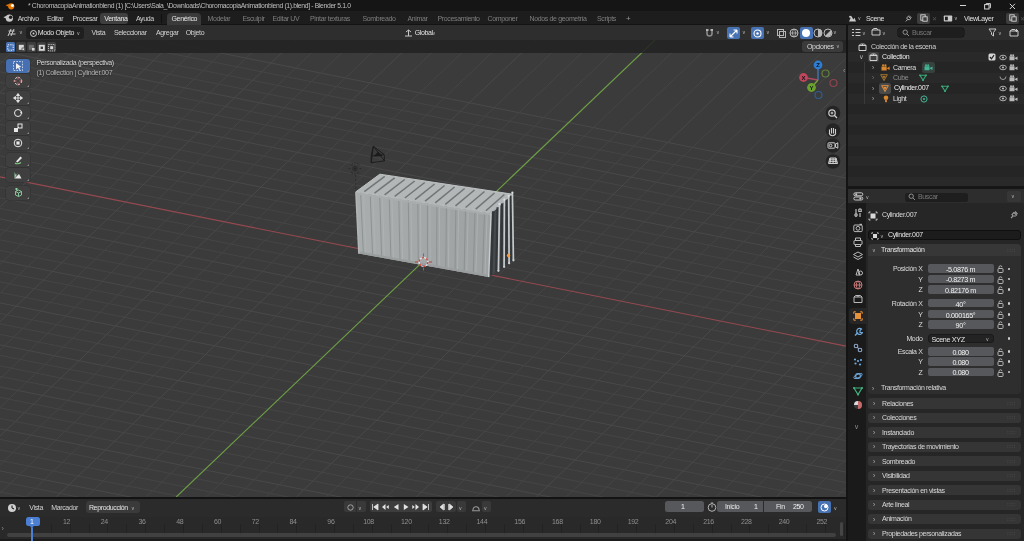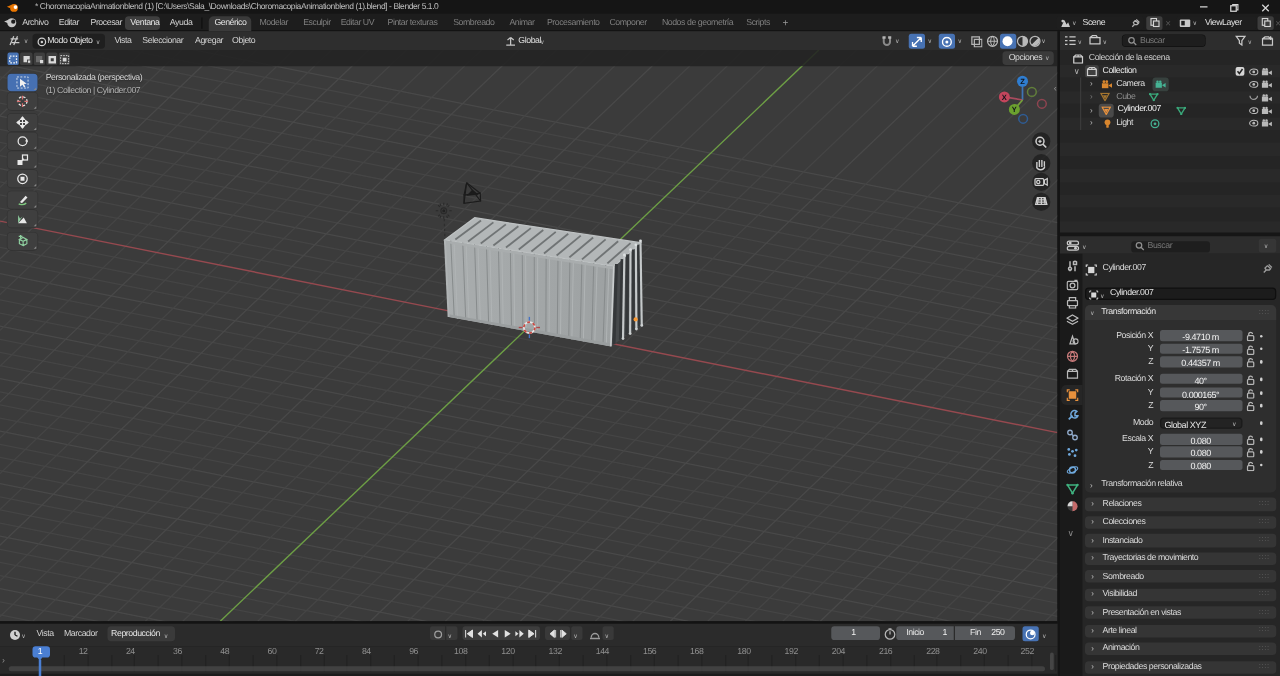--- a/index.html
+++ b/index.html
@@ -754,37 +754,37 @@
     </svg>
 <div class="txt" style="left:880px;top:232.5px;font-size:5px;color:#b0b0b0">∨</div>
 <div class="txt" style="left:888px;top:231px;color:#e5e5e5">Cylinder.007</div>
 <div class="abs" style="left:867.5px;top:244.4px;width:153.0px;height:12px;background:#373737;border-radius:4px 4px 0 0"></div>
 <div class="abs" style="left:867.5px;top:256.4px;width:153.0px;height:137.6px;background:#2e2e2e;border-radius:0 0 4px 4px"></div>
 <div class="txt" style="left:872px;top:246.5px;font-size:5px;color:#b0b0b0">∨</div>
 <div class="txt" style="left:881px;top:246.3px;color:#e4e4e4">Transformación</div>
 <div class="txt" style="left:1007px;top:246.5px;font-size:6px;color:#666;letter-spacing:0.5px">::::</div>
 <div class="txt" style="left:922.5px;top:265.3px;color:#dcdcdc;transform:translateX(-100%)">Posición X</div>
 <div class="abs" style="left:927.5px;top:264.3px;width:66px;height:8.6px;background:#56585b;border-radius:2px"></div>
-<div class="txt" style="left:960.5px;top:265.1px;font-size:7.2px;color:#f2f2f2;transform:translateX(-50%)">-9.4710 m</div>
+<div class="txt" style="left:960.5px;top:265.1px;font-size:7.2px;color:#f2f2f2;transform:translateX(-50%)">-5.0876 m</div>
 <svg class="abs" style="left:997px;top:265.3px" width="7" height="8">
       <rect x="1" y="3.5" width="5" height="4" rx="0.8" fill="none" stroke="#b5b5b5" stroke-width="1"></rect>
       <path d="M2 3.5 v-1 a1.5 1.5 0 0 1 3 -0.3" fill="none" stroke="#b5b5b5" stroke-width="1"></path>
     </svg>
 <div class="abs" style="left:1007.5px;top:267.5px;width:2.6px;height:2.6px;border-radius:50%;background:#cfcfcf"></div>
 <div class="txt" style="left:922.5px;top:275.6px;color:#dcdcdc;transform:translateX(-100%)">Y</div>
 <div class="abs" style="left:927.5px;top:274.6px;width:66px;height:8.6px;background:#56585b;border-radius:2px"></div>
-<div class="txt" style="left:960.5px;top:275.40000000000003px;font-size:7.2px;color:#f2f2f2;transform:translateX(-50%)">-1.7575 m</div>
+<div class="txt" style="left:960.5px;top:275.40000000000003px;font-size:7.2px;color:#f2f2f2;transform:translateX(-50%)">-0.8273 m</div>
 <svg class="abs" style="left:997px;top:275.6px" width="7" height="8">
       <rect x="1" y="3.5" width="5" height="4" rx="0.8" fill="none" stroke="#b5b5b5" stroke-width="1"></rect>
       <path d="M2 3.5 v-1 a1.5 1.5 0 0 1 3 -0.3" fill="none" stroke="#b5b5b5" stroke-width="1"></path>
     </svg>
 <div class="abs" style="left:1007.5px;top:277.8px;width:2.6px;height:2.6px;border-radius:50%;background:#cfcfcf"></div>
 <div class="txt" style="left:922.5px;top:286.1px;color:#dcdcdc;transform:translateX(-100%)">Z</div>
 <div class="abs" style="left:927.5px;top:285.1px;width:66px;height:8.6px;background:#56585b;border-radius:2px"></div>
-<div class="txt" style="left:960.5px;top:285.90000000000003px;font-size:7.2px;color:#f2f2f2;transform:translateX(-50%)">0.44357 m</div>
+<div class="txt" style="left:960.5px;top:285.90000000000003px;font-size:7.2px;color:#f2f2f2;transform:translateX(-50%)">0.82176 m</div>
 <svg class="abs" style="left:997px;top:286.1px" width="7" height="8">
       <rect x="1" y="3.5" width="5" height="4" rx="0.8" fill="none" stroke="#b5b5b5" stroke-width="1"></rect>
       <path d="M2 3.5 v-1 a1.5 1.5 0 0 1 3 -0.3" fill="none" stroke="#b5b5b5" stroke-width="1"></path>
     </svg>
 <div class="abs" style="left:1007.5px;top:288.3px;width:2.6px;height:2.6px;border-radius:50%;background:#cfcfcf"></div>
 <div class="txt" style="left:922.5px;top:299.9px;color:#dcdcdc;transform:translateX(-100%)">Rotación X</div>
 <div class="abs" style="left:927.5px;top:298.9px;width:66px;height:8.6px;background:#56585b;border-radius:2px"></div>
 <div class="txt" style="left:960.5px;top:299.7px;font-size:7.2px;color:#f2f2f2;transform:translateX(-50%)">40°</div>
 <svg class="abs" style="left:997px;top:299.9px" width="7" height="8">
       <rect x="1" y="3.5" width="5" height="4" rx="0.8" fill="none" stroke="#b5b5b5" stroke-width="1"></rect>
@@ -826,21 +826,21 @@
 <div class="txt" style="left:922.5px;top:368.5px;color:#dcdcdc;transform:translateX(-100%)">Z</div>
 <div class="abs" style="left:927.5px;top:367.5px;width:66px;height:8.6px;background:#56585b;border-radius:2px"></div>
 <div class="txt" style="left:960.5px;top:368.3px;font-size:7.2px;color:#f2f2f2;transform:translateX(-50%)">0.080</div>
 <svg class="abs" style="left:997px;top:368.5px" width="7" height="8">
       <rect x="1" y="3.5" width="5" height="4" rx="0.8" fill="none" stroke="#b5b5b5" stroke-width="1"></rect>
       <path d="M2 3.5 v-1 a1.5 1.5 0 0 1 3 -0.3" fill="none" stroke="#b5b5b5" stroke-width="1"></path>
     </svg>
 <div class="abs" style="left:1007.5px;top:370.7px;width:2.6px;height:2.6px;border-radius:50%;background:#cfcfcf"></div>
 <div class="txt" style="left:922.5px;top:334.8px;color:#dcdcdc;transform:translateX(-100%)">Modo</div>
 <div class="abs" style="left:927.5px;top:333.8px;width:66px;height:8.8px;background:#232323;border-radius:3px;border:1px solid #1a1a1a"></div>
-<div class="txt" style="left:931.5px;top:334.8px;font-size:7.2px;color:#e5e5e5">Global XYZ</div>
+<div class="txt" style="left:931.5px;top:334.8px;font-size:7.2px;color:#e5e5e5">Scene XYZ</div>
 <div class="txt" style="left:985.5px;top:335.5px;font-size:5px;color:#b0b0b0">∨</div>
 <div class="abs" style="left:1007.5px;top:337.0px;width:2.6px;height:2.6px;border-radius:50%;background:#cfcfcf"></div>
 <div class="txt" style="left:872px;top:384.5px;font-size:6.5px;color:#bbb">›</div>
 <div class="txt" style="left:881px;top:384.3px;color:#d8d8d8">Transformación relativa</div>
 <div class="abs" style="left:867.5px;top:398.2px;width:153.0px;height:10.4px;background:#353535;border-radius:3px"></div>
 <div class="txt" style="left:873px;top:399.8px;font-size:6.5px;color:#bbb">›</div>
 <div class="txt" style="left:882px;top:399.6px;color:#dadada">Relaciones</div>
 <div class="txt" style="left:1007px;top:399.8px;font-size:6px;color:#666;letter-spacing:0.5px">::::</div>
 <div class="abs" style="left:867.5px;top:412.7px;width:153.0px;height:10.4px;background:#353535;border-radius:3px"></div>
 <div class="txt" style="left:873px;top:414.3px;font-size:6.5px;color:#bbb">›</div>

